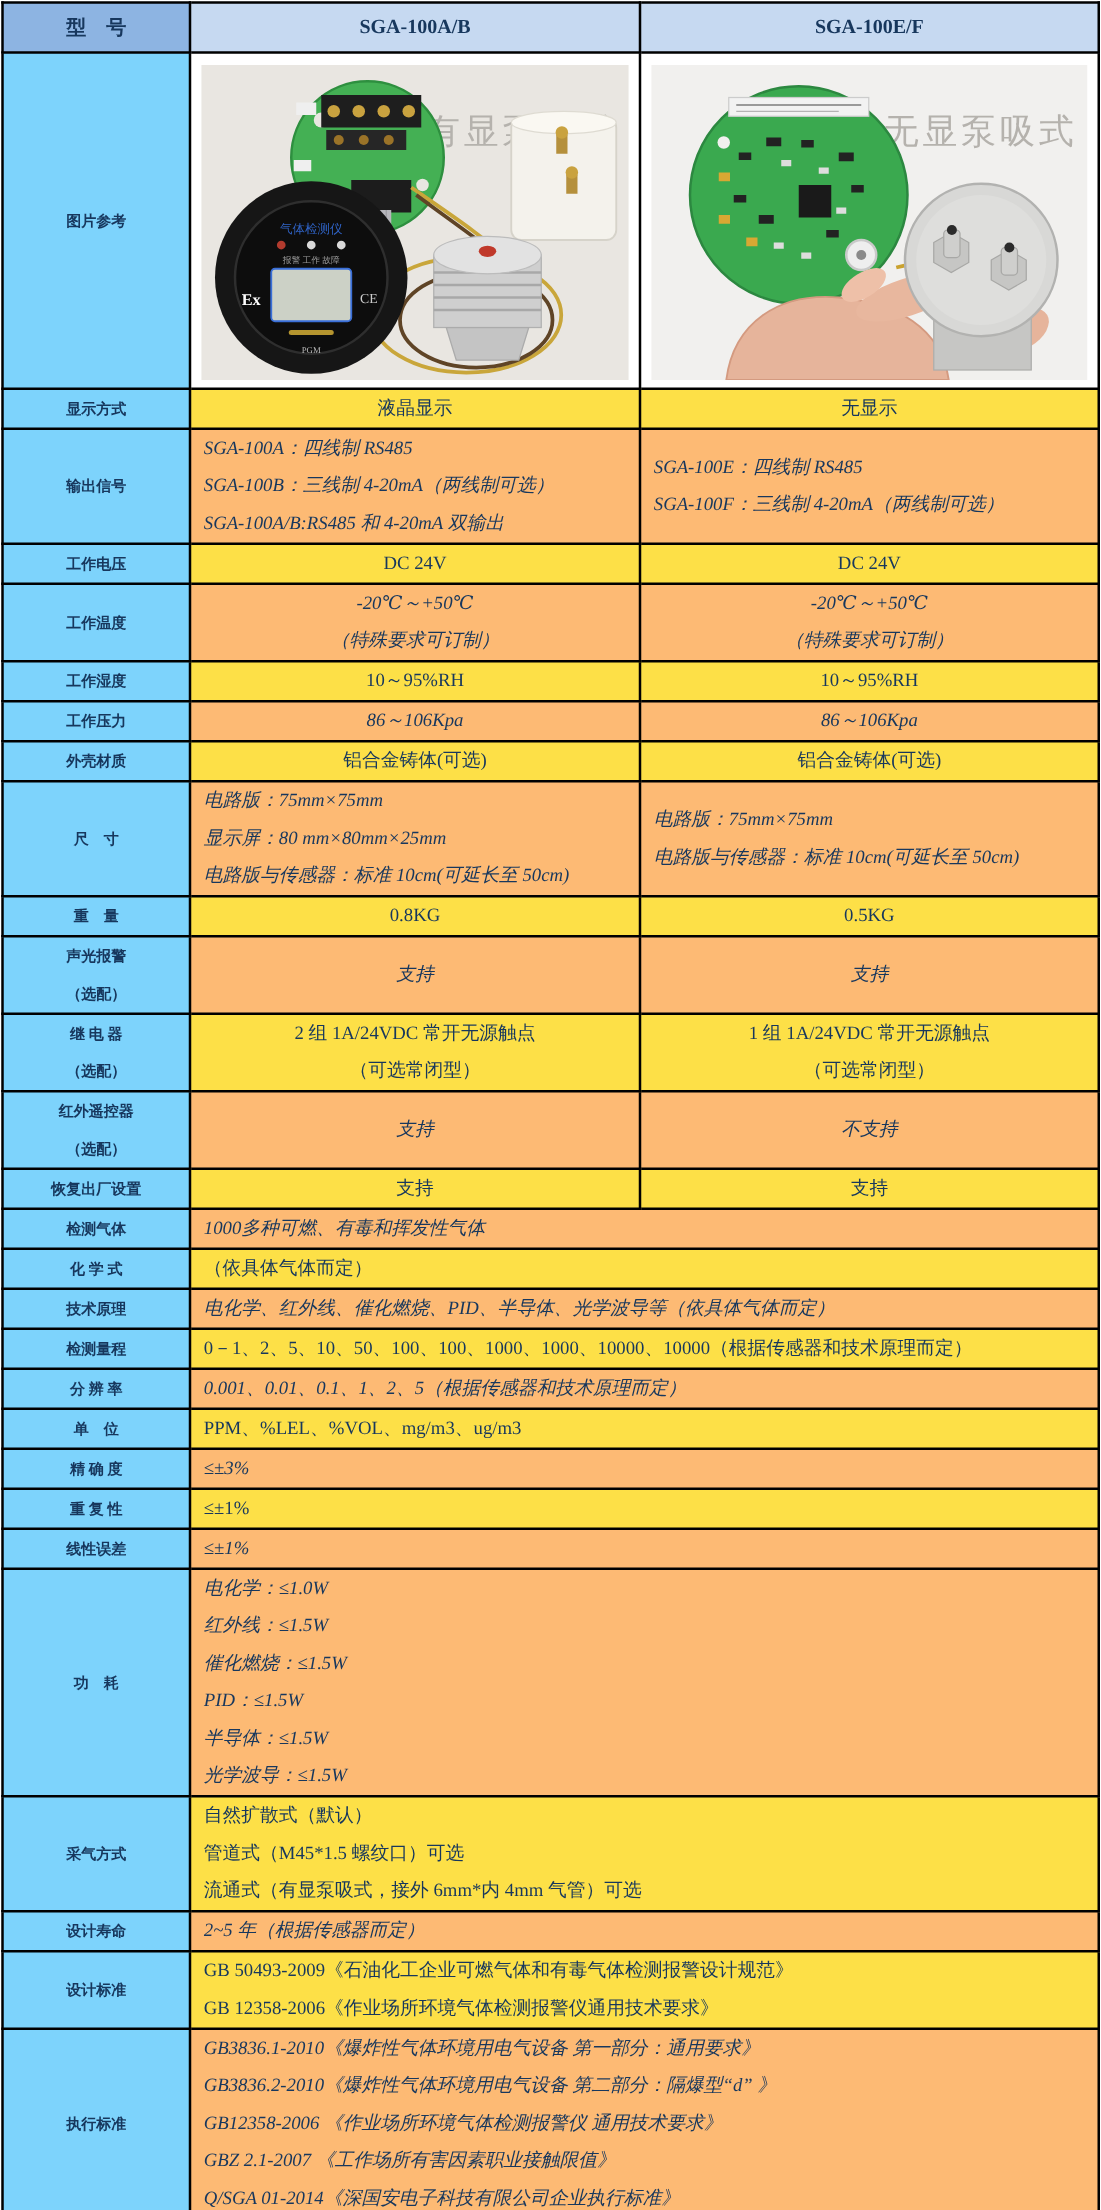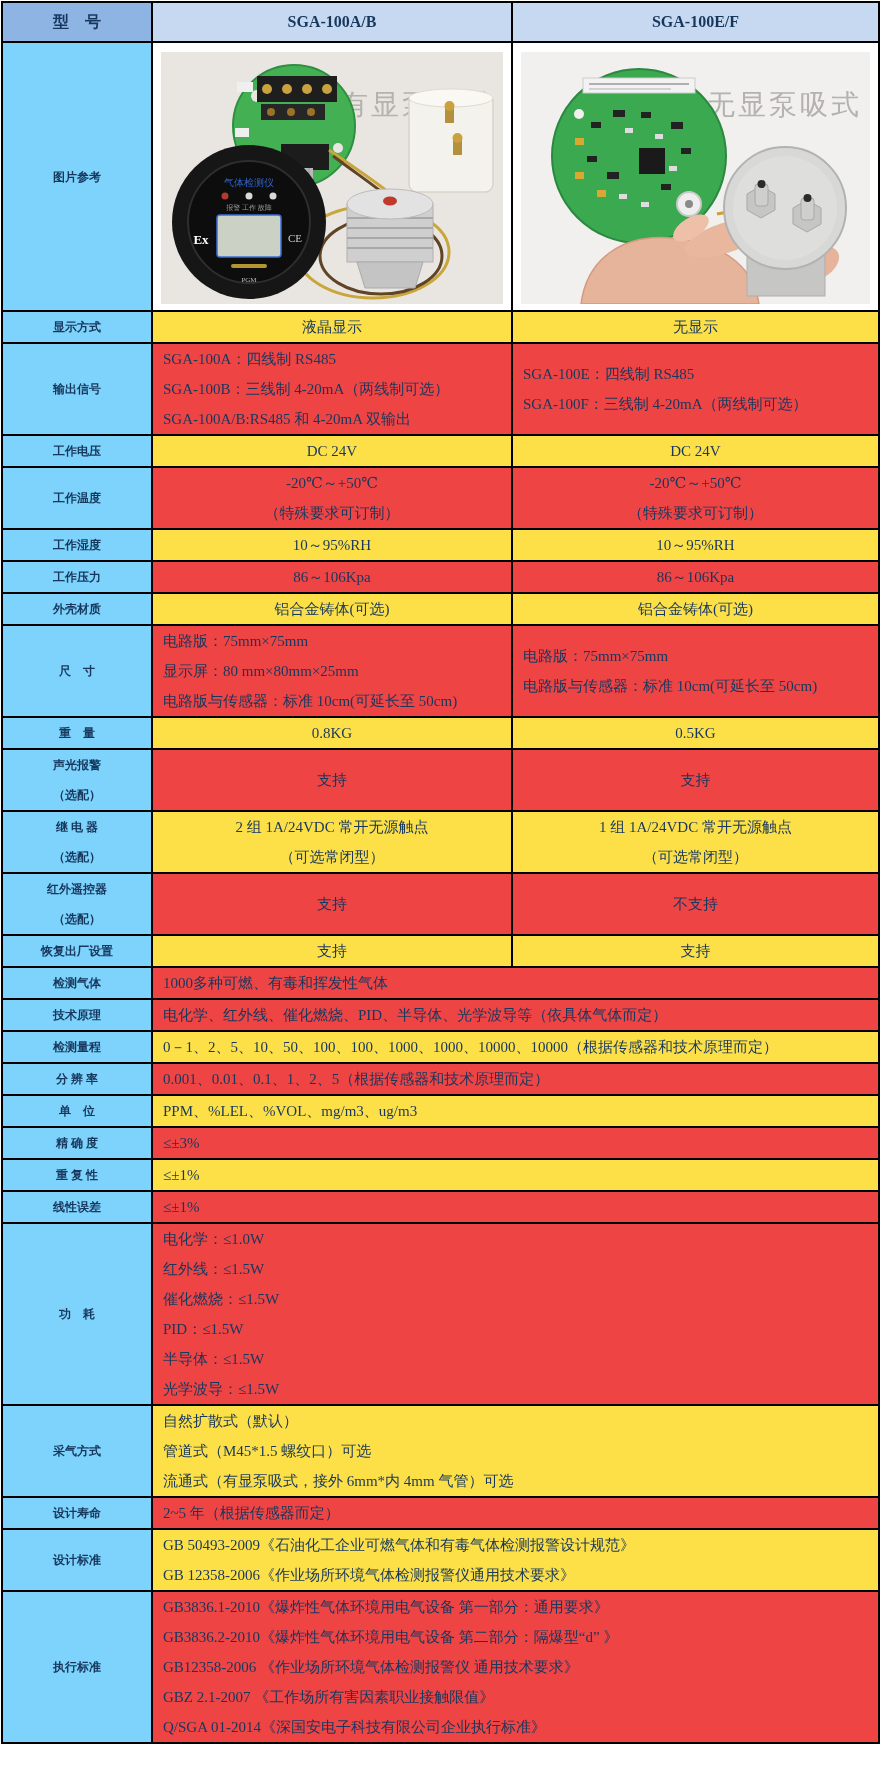--- a/index.html
+++ b/index.html
@@ -10,21 +10,21 @@
   col.c1{width:150px}col.c2{width:360px}col.c3{width:367px}
   .label-cell{background:#7dd3fc;text-align:center;font-weight:bold;font-size:12px;}
   .label-cell div{line-height:30px;white-space:nowrap;}
   .head-cell{background:#c6d9f1;text-align:center;font-weight:bold;font-size:16px;height:40px;}
   td.hmodel{background:#8db4e2;text-align:center;font-weight:bold;font-size:16px;}
   .val{font-size:15px;}
   .val div{line-height:30px;white-space:nowrap;overflow:hidden;}
   .center{text-align:center}
   .left{text-align:left;padding-left:10px !important;padding-right:4px !important;}
   tr.bgA td.val{background:#fde047;}
-  tr.bgB td.val{background:#ef4444;}
+  tr.bgB td.val{background:#fdba74;font-style:italic;}
   .photo-cell{background:#ffffff;padding:9px 8px 6px 8px !important;vertical-align:top;}
   .photo-cell svg{display:block;}
   .wmark{font-size:28px;letter-spacing:3px;}
 </style>
 </head>
 <body>
 
 <div class="page">
 <table class="spec">
   <colgroup>
@@ -337,20 +337,28 @@
           </td>
         </tr>
         <tr class="bgB">
           <td class="label-cell">
             <div>检测气体</div>
           </td>
           <td class="val left" colspan="2">
             <div>1000多种可燃、有毒和挥发性气体</div>
           </td>
         </tr>
+        <tr class="bgA">
+          <td class="label-cell">
+            <div>化 学 式</div>
+          </td>
+          <td class="val left" colspan="2">
+            <div>（依具体气体而定）</div>
+          </td>
+        </tr>
         <tr class="bgB">
           <td class="label-cell">
             <div>技术原理</div>
           </td>
           <td class="val left" colspan="2">
             <div>电化学、红外线、催化燃烧、PID、半导体、光学波导等（依具体气体而定）</div>
           </td>
         </tr>
         <tr class="bgA">
           <td class="label-cell">

